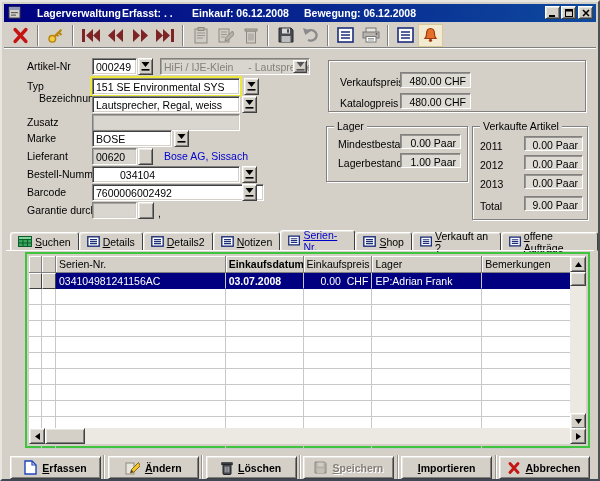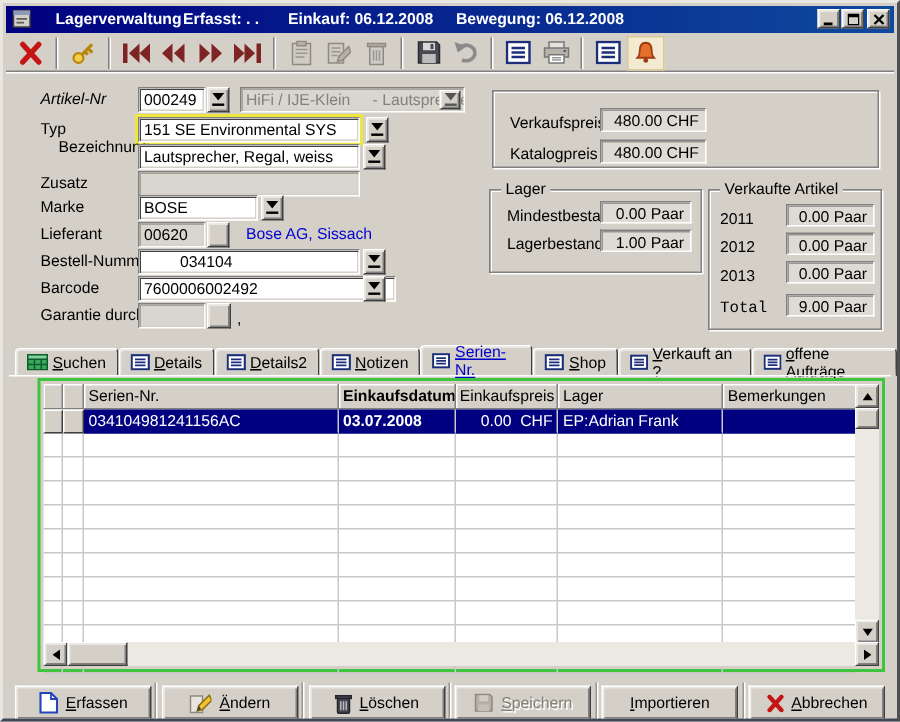--- a/index.html
+++ b/index.html
@@ -70,21 +70,21 @@
   .vscroll { position:absolute; right:2px; top:2px; width:16px; height:173px;
     background:#ece9e2; }
   .hscroll { position:absolute; left:2px; right:2px; bottom:2px; height:16px;
     background:#ece9e2; display:flex; }
   .sbtn { width:16px; height:16px; font-size:7px; display:flex; align-items:center; justify-content:center; color:#000; flex:none; }
   .vthumb { position:absolute; left:0; top:16px; width:16px; height:14px; }
   .hthumb { width:40px; height:16px; }
   .hsp { flex:1; }
   
   .btnrow { position:absolute; left:0; right:0; top:453px; height:25px;
-    display:flex; align-items:flex-end; justify-content:space-between; padding:0 8px; }
+    display:flex; align-items:center; justify-content:space-between; padding:0 8px;font-weight:bold; }
   .cmd { width:91px; height:23px; display:flex; align-items:center; justify-content:center; gap:5px; }
   .cmd-label { display:inline-block; }
   .cmd-label::first-letter { text-decoration:underline; }
   .cmd.disabled .cmd-label { color:#848078; text-shadow:1px 1px 0 #fff; }
   .bsep { width:2px; height:25px; border-left:1px solid #9a968e; border-right:1px solid #fff; }
   svg { display:block; }
 </style>
 </head>
 <body>
 
@@ -218,21 +218,21 @@
         </svg>
     </div>
     <div class="ticon" style="background:#f3ead2; border:1px solid #d8c89a;">
       <svg width="15" height="16" viewBox="0 0 15 16">
           <path d="M7.5 1.5 C4.5 1.5 3.5 4 3.5 7 C3.5 10 2 11.5 2 11.5 H13 C13 11.5 11.5 10 11.5 7 C11.5 4 10.5 1.5 7.5 1.5 Z" fill="#e4702a" stroke="#a03a10" stroke-width="1.2"></path>
           <circle cx="7.5" cy="13.3" r="1.6" fill="#a03a10"></circle>
         </svg>
     </div>
   </div>
 
-  <span class="flabel" style="left:25px; top:56px;font-style:italic;">Artikel-Nr</span>
+  <span class="flabel" style="left:25px; top:56px;">Artikel-Nr</span>
   <div class="field sunken" style="left:90px; top:56px; width:45px;">000249</div>
   <div class="ddbtn raised" style="left:136px; top:56px;">
     <svg width="9" height="11" viewBox="0 0 9 11">
         <path d="M0.5 1 L8.5 1 L4.5 6 Z" fill="#000"></path>
         <rect x="0.5" y="8" width="8" height="1.6" fill="#000"></rect>
       </svg>
   </div>
   <div class="field sunken-d" style="left:158px; top:56px; width:150px; color:#84807a;">
     <span>HiFi / IJE-Klein</span>
     <span style="margin-left:12px;">- Lautsprecher</span>
@@ -318,21 +318,21 @@
 
   <div class="gbx" style="left:470px; top:124px; width:116px; height:94px;">
     <span class="gbx-title">Verkaufte Artikel</span>
   </div>
   <span class="flabel" style="left:478px; top:136px;">2011</span>
   <div class="vbox" style="left:522px; top:134px; width:59px; height:15px;">0.00 Paar</div>
   <span class="flabel" style="left:478px; top:155px;">2012</span>
   <div class="vbox" style="left:522px; top:153px; width:59px; height:15px;">0.00 Paar</div>
   <span class="flabel" style="left:478px; top:174px;">2013</span>
   <div class="vbox" style="left:522px; top:172px; width:59px; height:15px;">0.00 Paar</div>
-  <span class="flabel" style="left:478px; top:196px;font-family:Liberation Mono, monospace;">Total</span>
+  <span class="flabel" style="left:478px; top:196px;">Total</span>
   <div class="vbox" style="left:522px; top:194px; width:59px; height:15px;">9.00 Paar</div>
 
   <div class="tabstrip">
     <div class="tab">
       <svg width="14" height="11" viewBox="0 0 14 11">
           <rect x="0.5" y="0.5" width="13" height="10" fill="#3aa85c" stroke="#0c5c2c"></rect>
           <path d="M0.5 3.5h13M0.5 7h13M5 0.5v10M9.5 0.5v10" stroke="#0c5c2c"></path>
           <rect x="0.5" y="0.5" width="13" height="3" fill="#7fd49a" stroke="#0c5c2c"></rect>
         </svg>
       <span class="tab-label">Suchen</span>

